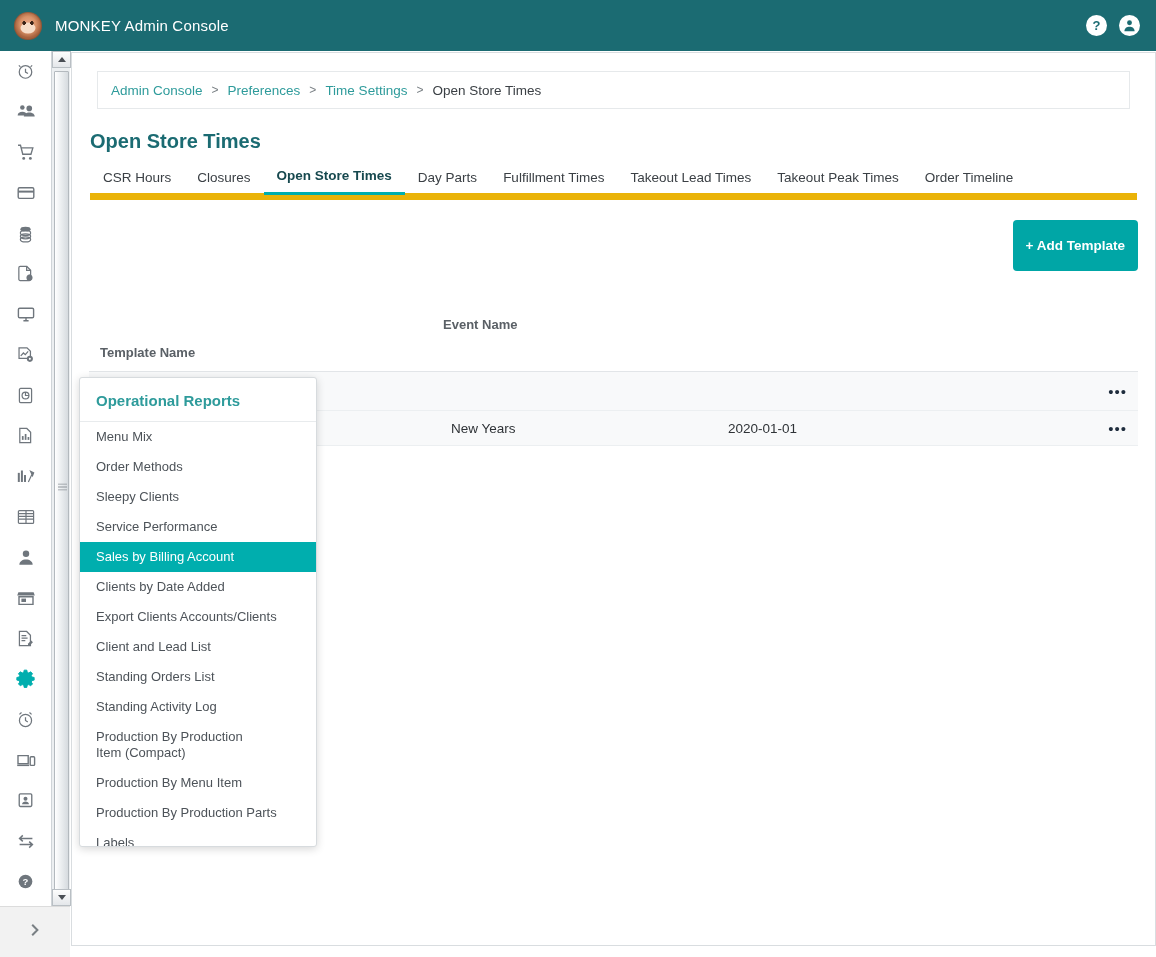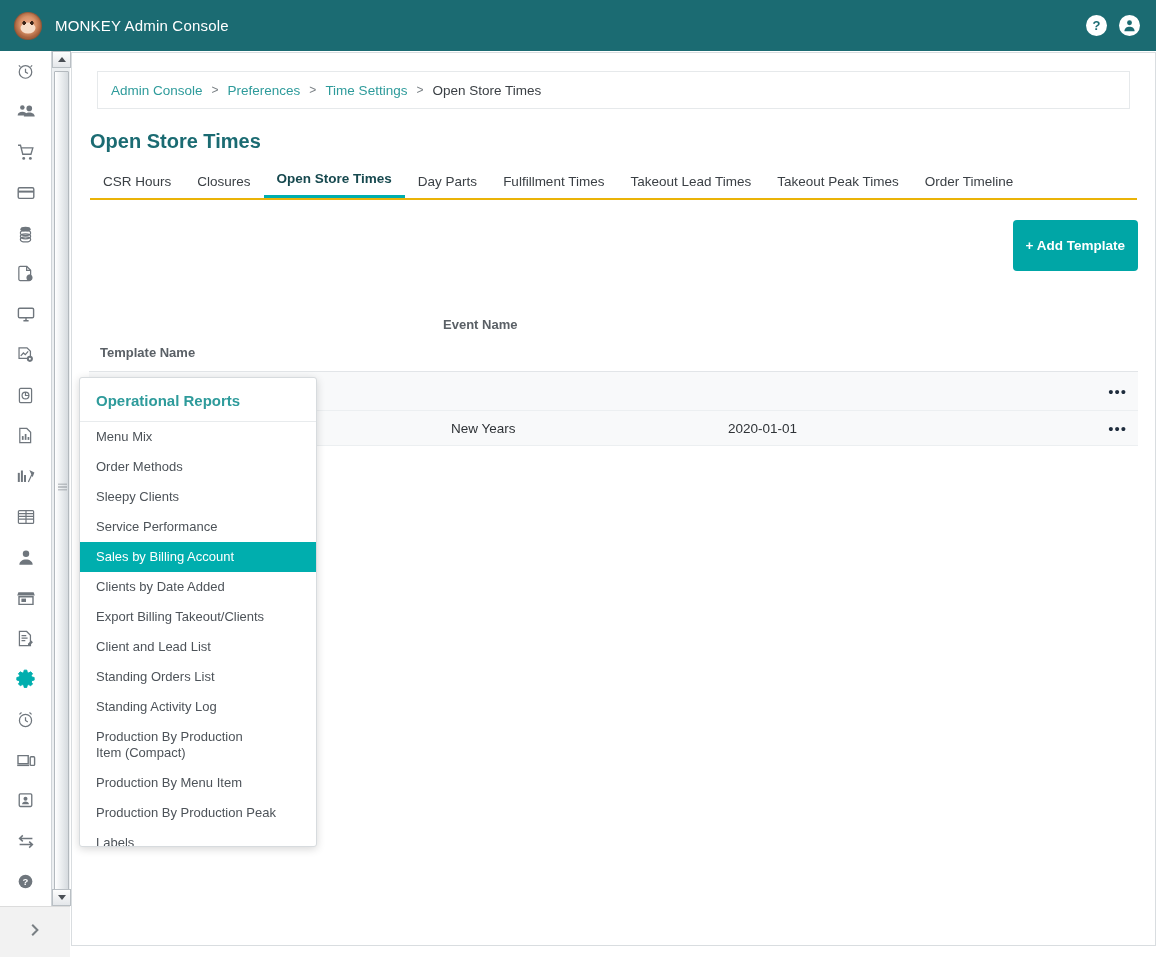--- a/index.html
+++ b/index.html
@@ -108,22 +108,22 @@
   }
   #breadcrumb .crumb-link { color:#2e9b9b; cursor:pointer; }
   #breadcrumb .crumb-current { color:#3b4045; }
   #breadcrumb .crumb-sep { color:#7a8085; margin:0 9px; font-size:12px; }
 
   #page-title {
     margin:21px 0 0 18px; color:#1b6b72; font-size:20px; font-weight:bold;
   }
 
   #tabs {
-    margin:17px 18px 0 18px; border-bottom:2px solid #eab308;
-    display:flex; align-items:flex-end; height:30px;
+    margin:17px 18px 0 18px; border-bottom:7px solid #eab308;
+    display:flex; align-items:center; height:30px;
   }
   .tab {
     font-size:13.5px; color:#3b4045; padding:0 13px 9px 13px; cursor:pointer;
     white-space:nowrap;
   }
   .tab.active { color:#17494f; font-weight:bold; border-bottom:3px solid #00aeae; }
 
   #toolbar { display:flex; justify-content:flex-end; margin:20px 17px 0 17px; }
   #add-template-btn {
     background:#00a6a6; color:#ffffff; border:none; border-radius:4px;
@@ -483,25 +483,25 @@
   <div id="popup">
     <div id="popup-arrow"></div>
     <div id="popup-title">Operational Reports</div>
     <div>
       <div class="menu-item">Menu Mix</div>
       <div class="menu-item">Order Methods</div>
       <div class="menu-item">Sleepy Clients</div>
       <div class="menu-item">Service Performance</div>
       <div class="menu-item selected">Sales by Billing Account</div>
       <div class="menu-item">Clients by Date Added</div>
-      <div class="menu-item">Export Billing Takeout/Clients</div>
+      <div class="menu-item">Export Clients Accounts/Clients</div>
       <div class="menu-item">Client and Lead List</div>
       <div class="menu-item">Standing Orders List</div>
       <div class="menu-item">Standing Activity Log</div>
       <div class="menu-item" style="max-width:185px;">Production By Production Item (Compact)</div>
       <div class="menu-item">Production By Menu Item</div>
-      <div class="menu-item">Production By Production Peak</div>
+      <div class="menu-item">Production By Production Parts</div>
       <div class="menu-item">Labels</div>
 
     </div>
   </div>
 
 </div>
 
 </body></html>

